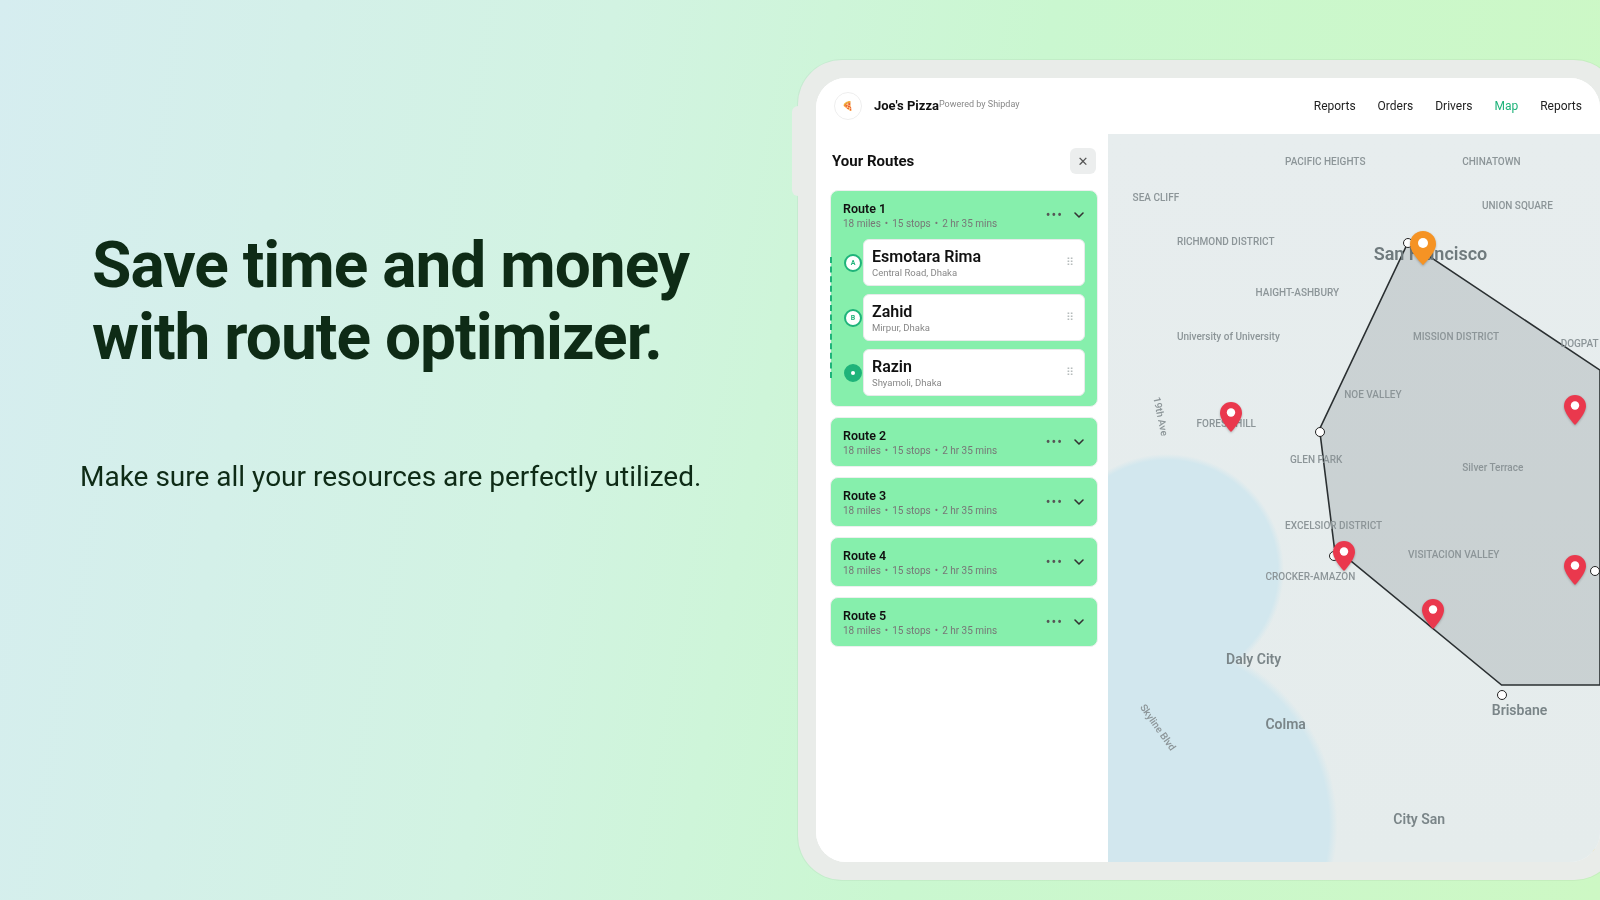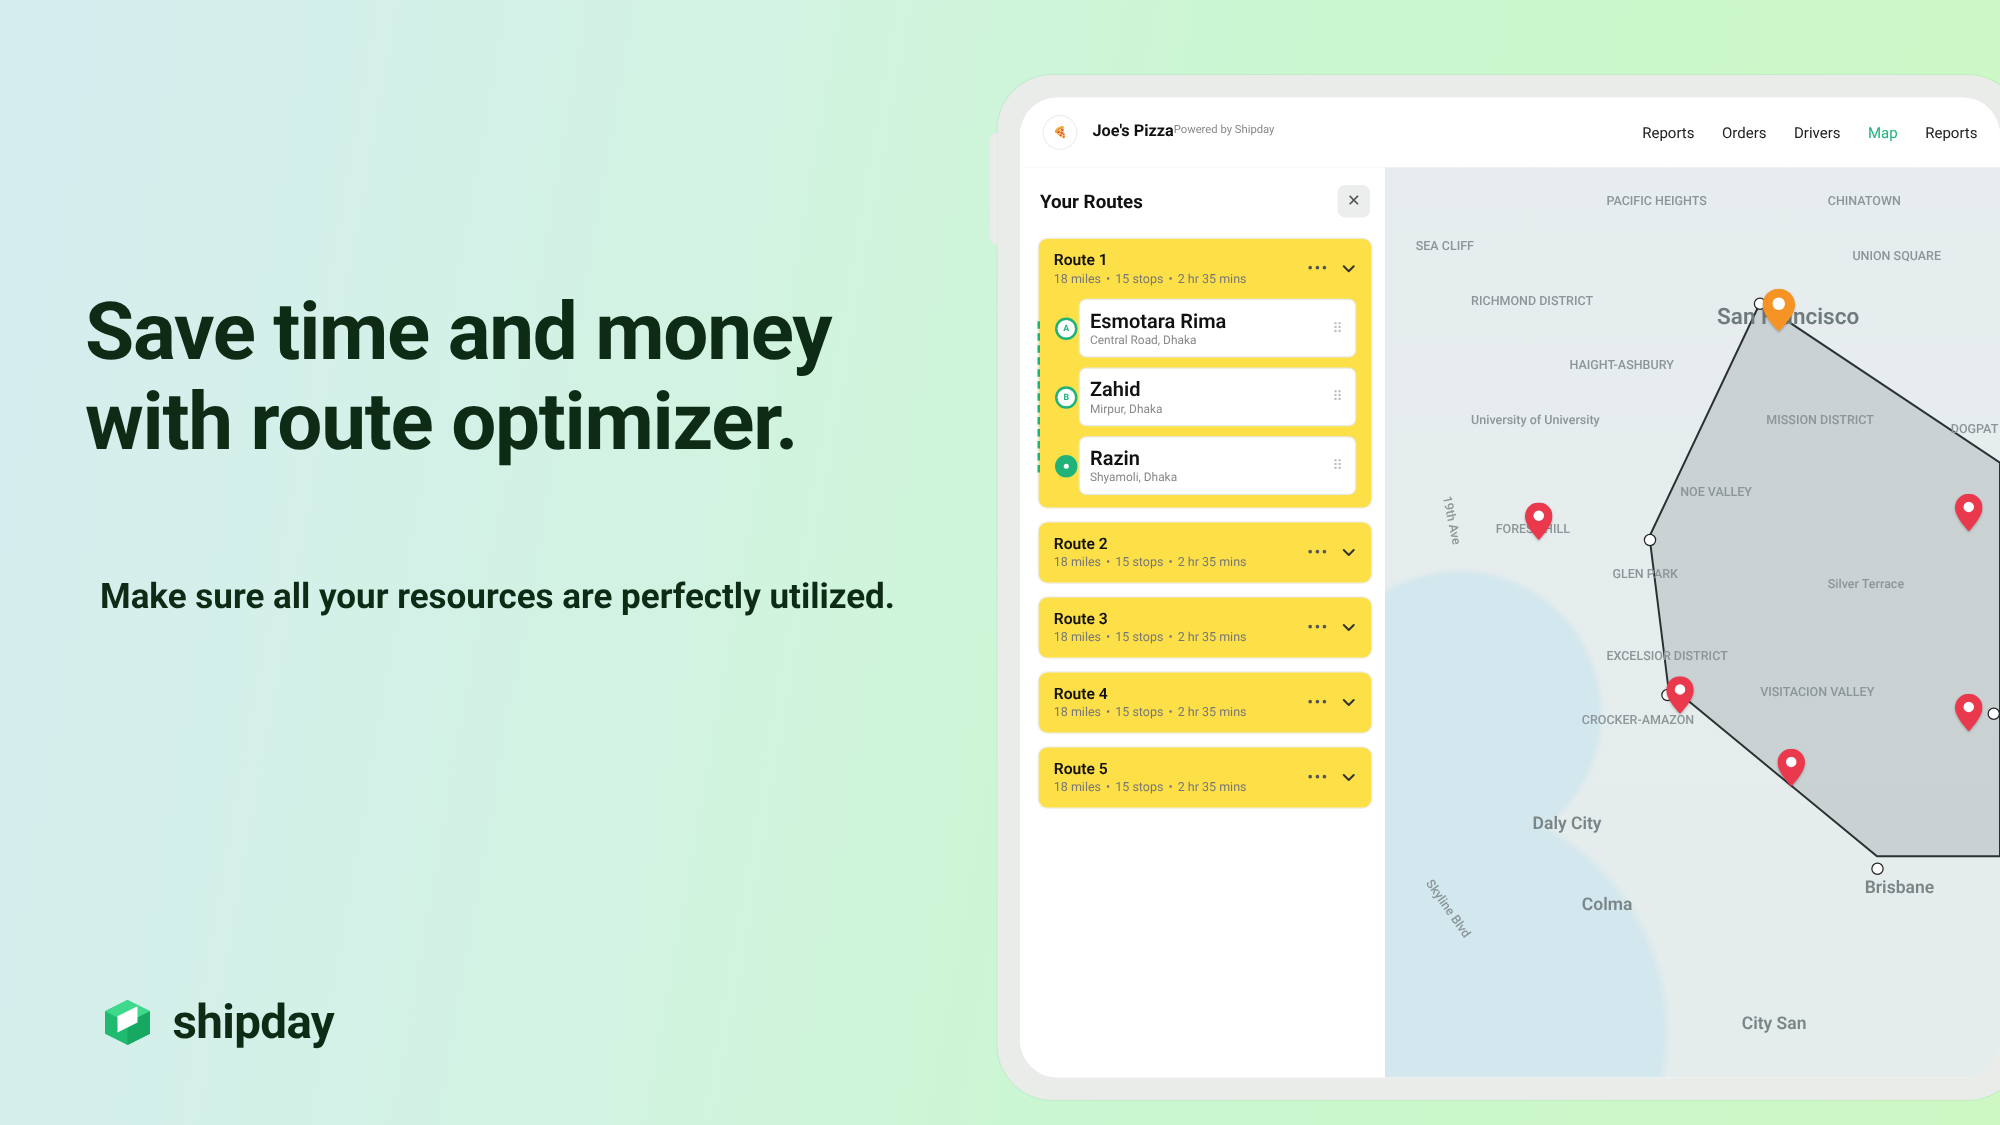--- a/index.html
+++ b/index.html
@@ -1,18 +1,18 @@
 <!DOCTYPE html>
 <html><head>
 <meta charset="utf-8">
 <style>
   html,body{margin:0;padding:0;width:1600px;height:900px;font-family:-apple-system,BlinkMacSystemFont,"Segoe UI",Roboto,Helvetica,Arial,sans-serif;overflow:hidden;}
   .stage{position:relative;width:1600px;height:900px;background:linear-gradient(100deg,#d6edf0 0%,#d2f3e2 35%,#caf7d0 60%,#cdf8c4 100%);}
-  .headline{position:absolute;left:68px;top:230px;width:680px;color:#0e2b16;font-weight:700;font-size:64px;line-height:1.12;letter-spacing:-1px;}
-  .subhead{position:absolute;left:80px;top:460px;width:700px;color:#0e2b16;font-size:28px;font-weight:700;}
+  .headline{position:absolute;left:92px;top:230px;width:680px;color:#0e2b16;font-weight:700;font-size:64px;line-height:1.12;letter-spacing:-1px;}
+  .subhead{position:absolute;left:80px;top:460px;width:700px;color:#0e2b16;font-size:28px;font-weight:400;}
   .brand{position:absolute;left:80px;bottom:60px;display:flex;align-items:center;gap:14px;}
   .brand .cube{width:44px;height:44px;}
   .brand .wordmark{font-size:38px;font-weight:700;color:#0e2b16;letter-spacing:-0.5px;}
   
   .device{position:absolute;right:-18px;top:60px;width:820px;height:820px;border-radius:44px;background:#e9ece9;padding:18px;box-sizing:border-box;box-shadow:0 0 0 1px rgba(0,0,0,0.04);}
   .device-notch{position:absolute;top:46px;left:-6px;width:6px;height:90px;background:#e9ece9;border-radius:6px 0 0 6px;}
   .screen{width:100%;height:100%;border-radius:30px;background:#fff;overflow:hidden;position:relative;}
   
   .topbar{height:56px;border-bottom:1px solid #eef0f0;display:flex;align-items:center;padding:0 18px;gap:12px;background:#fff;}
   .store-logo{width:26px;height:26px;border-radius:50%;background:#fff;border:1px solid #eee;display:flex;align-items:center;justify-content:center;font-size:9px;color:#d33;font-weight:700;}
@@ -21,21 +21,21 @@
   .store-sub{font-size:9px;color:#888;}
   .topnav{margin-left:auto;display:flex;gap:22px;font-size:12px;color:#222;}
   .topnav span{cursor:pointer;}
   .topnav .active{color:#1fb37a;}
   
   .body{position:absolute;top:56px;left:0;right:0;bottom:0;display:flex;}
   .panel{width:292px;height:100%;background:#fff;box-sizing:border-box;padding:14px 10px 14px 14px;overflow:hidden;}
   .panel-head{display:flex;align-items:center;justify-content:space-between;margin-bottom:16px;padding:0 2px;}
   .panel-title{font-size:15px;font-weight:700;color:#111;}
   .close-btn{width:26px;height:26px;border-radius:6px;background:#eceeee;display:flex;align-items:center;justify-content:center;color:#555;font-size:13px;cursor:pointer;}
-  .route-card{border:1px solid #edefef;border-radius:8px;padding:10px 12px;margin-bottom:10px;background:#fde047;}
+  .route-card{border:1px solid #edefef;border-radius:8px;padding:10px 12px;margin-bottom:10px;background:#86efac;}
   .route-hdr{display:flex;align-items:center;}
   .route-txt{flex:1;}
   .route-name{font-size:12.5px;font-weight:600;color:#111;}
   .route-meta{font-size:10px;color:#777;margin-top:2px;}
   .route-meta .dot{margin:0 4px;}
   .route-actions{display:flex;align-items:center;gap:10px;color:#555;}
   .kebab{font-size:14px;letter-spacing:1px;cursor:pointer;line-height:6px;}
   .chev{cursor:pointer;}
   .chev svg{display:block;}
   .stops{margin-top:10px;position:relative;padding-left:20px;}
@@ -64,31 +64,20 @@
   .pin svg{display:block;filter:drop-shadow(0 1px 1px rgba(0,0,0,0.25));}
   .handle{position:absolute;width:8px;height:8px;border:1.5px solid #222;border-radius:50%;background:#fff;transform:translate(-50%,-50%);}
 </style>
 </head>
 <body>
 
 <div class="stage">
   <div class="headline">Save time and money with route optimizer.</div>
   <div class="subhead">Make sure all your resources are perfectly utilized.</div>
 
-  <div class="brand">
-    <span class="cube">
-      <svg viewBox="0 0 44 44" width="44" height="44">
-        <polygon points="22,4 40,13 40,31 22,40 4,31 4,13" fill="#1fb970"></polygon>
-        <polygon points="22,4 40,13 22,22 4,13" fill="#3fd98c"></polygon>
-        <polygon points="22,22 40,13 40,31 22,40" fill="#17a862"></polygon>
-        <polygon points="14,17 30,9 30,22 14,30" fill="#ffffff"></polygon>
-      </svg>
-    </span>
-    <span class="wordmark">shipday</span>
-  </div>
 
   <div class="device">
     <div class="device-notch"></div>
     <div class="screen">
 
       <div class="topbar">
         <div class="store-logo">🍕</div>
         <div class="store-meta">
           <span class="store-name">Joe's Pizza</span>
           <span class="store-sub">Powered by Shipday</span>

